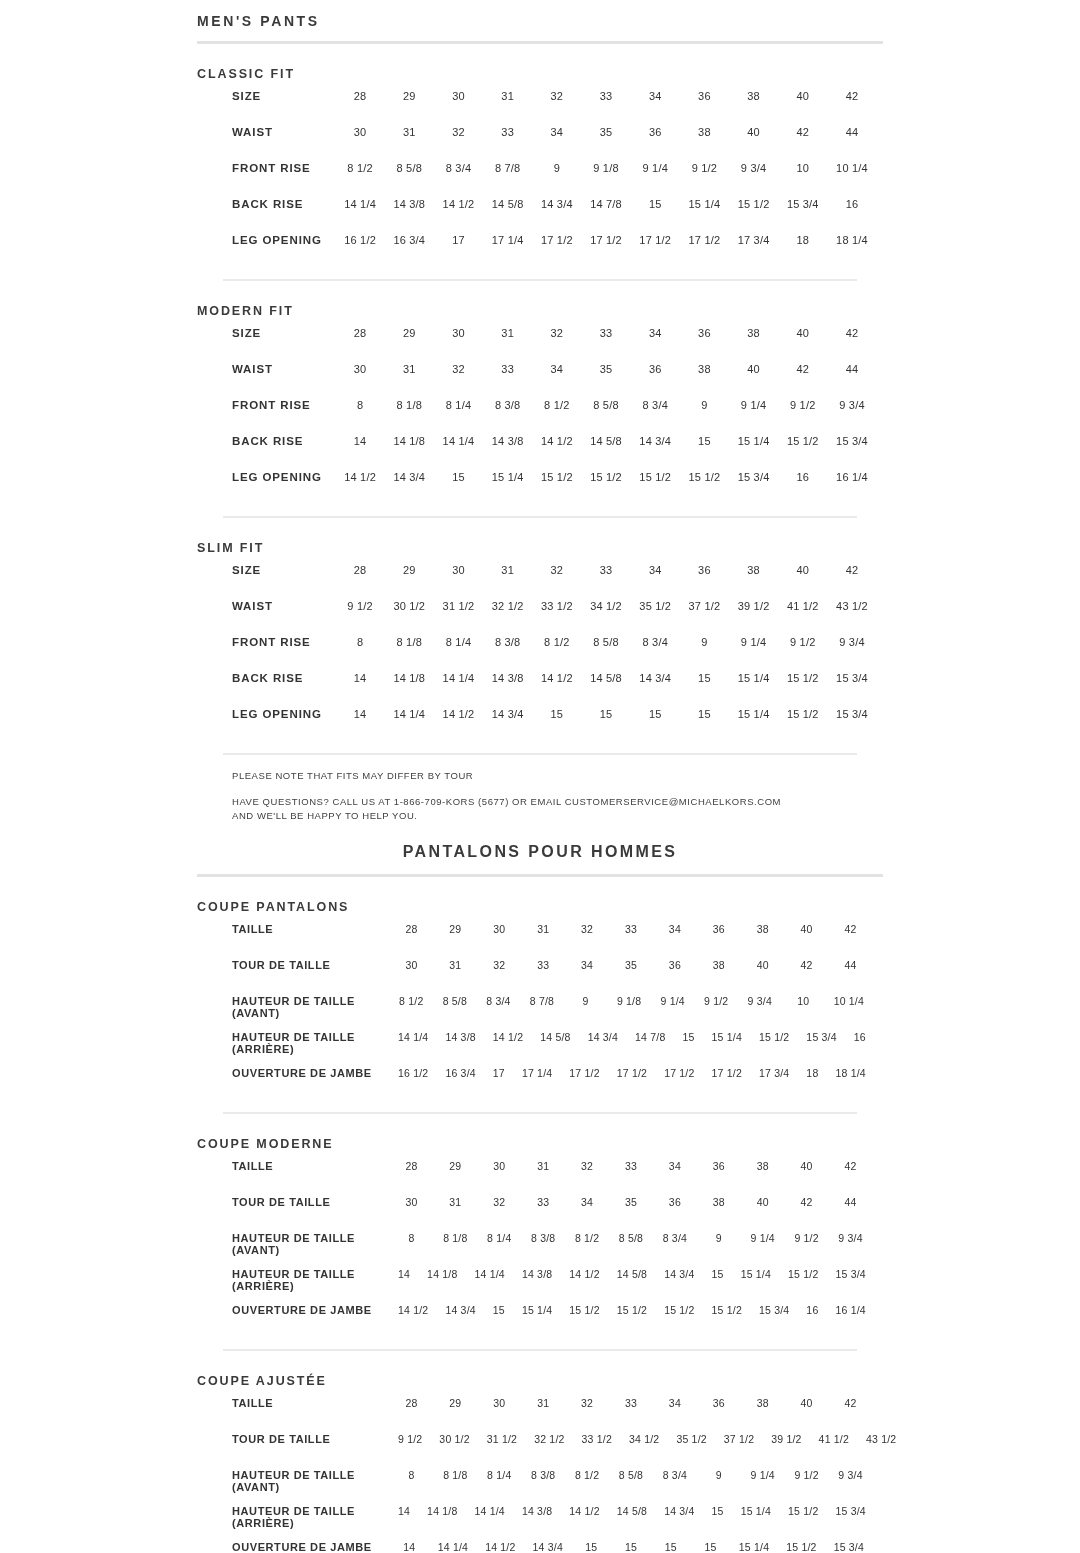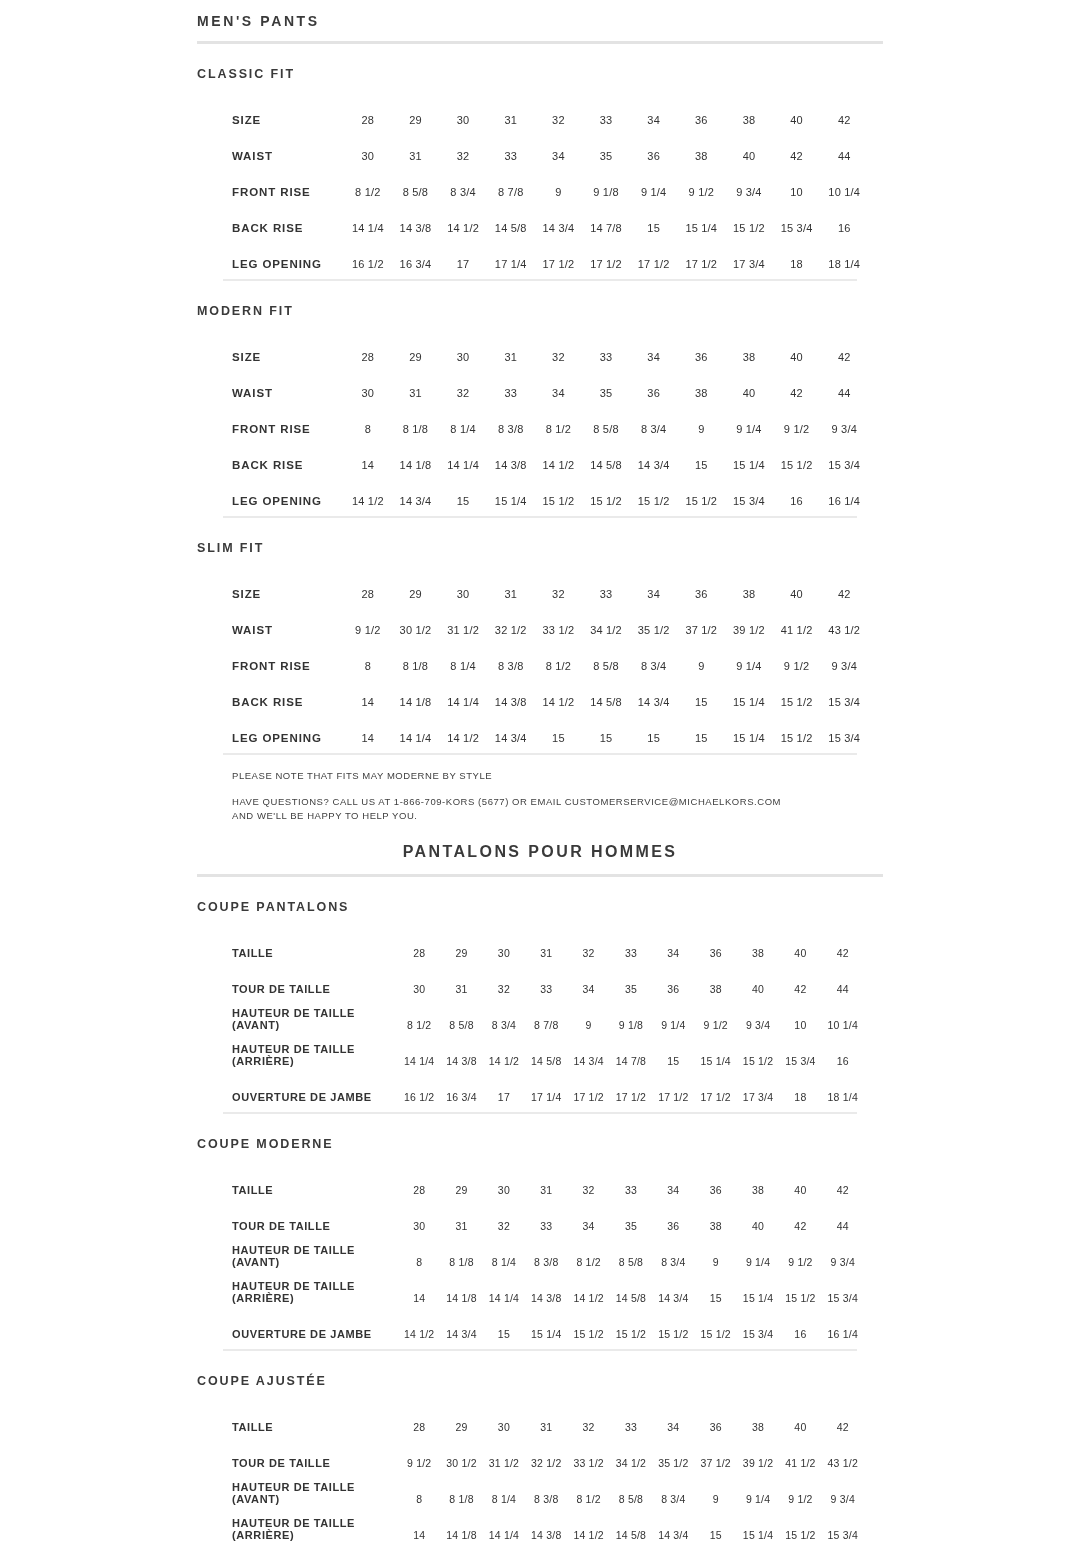--- a/index.html
+++ b/index.html
@@ -45,34 +45,35 @@
     margin: 0;
     padding: 23px 0 9px;
     text-align: left;
     font-size: 12.5px;
     font-weight: bold;
     letter-spacing: 1.9px;
     color: #3a3a3a;
   }
   .trow {
     display: flex;
-    align-items: flex-end;
+    align-items: flex-start;
     height: 36px;
     padding-left: 35px;
   }
   .tlabel {
     flex: none;
     font-size: 11.5px;
     font-weight: bold;
     letter-spacing: 0.9px;
     color: #333333;
   }
   .tvals {
     flex: none;
     display: flex;
+    gap: 17px;
   }
   .tcell {
     flex: 1;
     text-align: center;
     font-size: 11px;
     letter-spacing: 0.2px;
     white-space: nowrap;
     color: #333333;
   }
   .fit.en .tlabel { width: 112px; }
@@ -359,21 +360,21 @@
               <span class="tcell">15 1/4</span>
               <span class="tcell">15 1/2</span>
               <span class="tcell">15 3/4</span>
             </div>
           </div>
         </section>
         <div class="divider thin"></div>
       </div>
 
     <div class="notes">
-      <p>PLEASE NOTE THAT FITS MAY MODERNE BY STYLE</p>
+      <p>PLEASE NOTE THAT FITS MAY DIFFER BY TOUR</p>
       <p>HAVE QUESTIONS? CALL US AT 1-866-709-KORS (5677) OR EMAIL CUSTOMERSERVICE@MICHAELKORS.COM
 AND WE'LL BE HAPPY TO HELP YOU.</p>
     </div>
 
     <h2 class="section-title">PANTALONS POUR HOMMES</h2>
     <div class="divider thick"></div>
 
     <div id="fr-tables">
         <section class="fit fr">
           <h3 class="fit-title">COUPE PANTALONS</h3>

